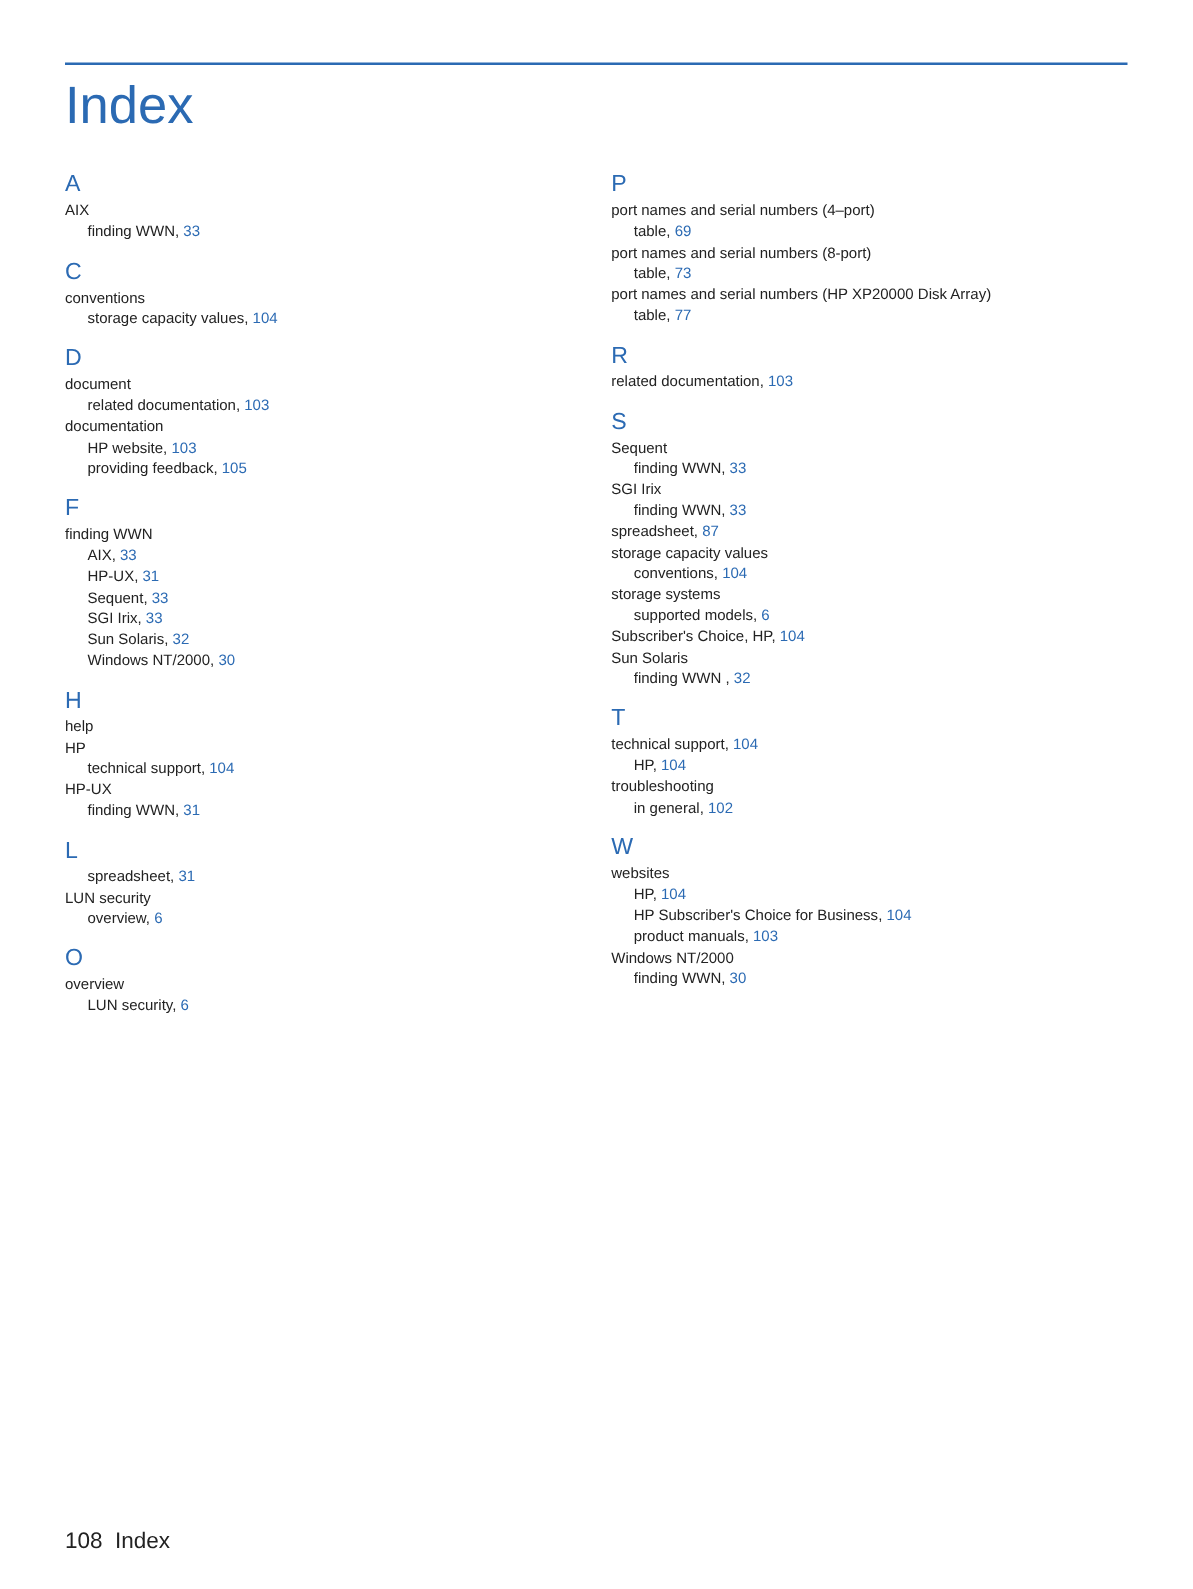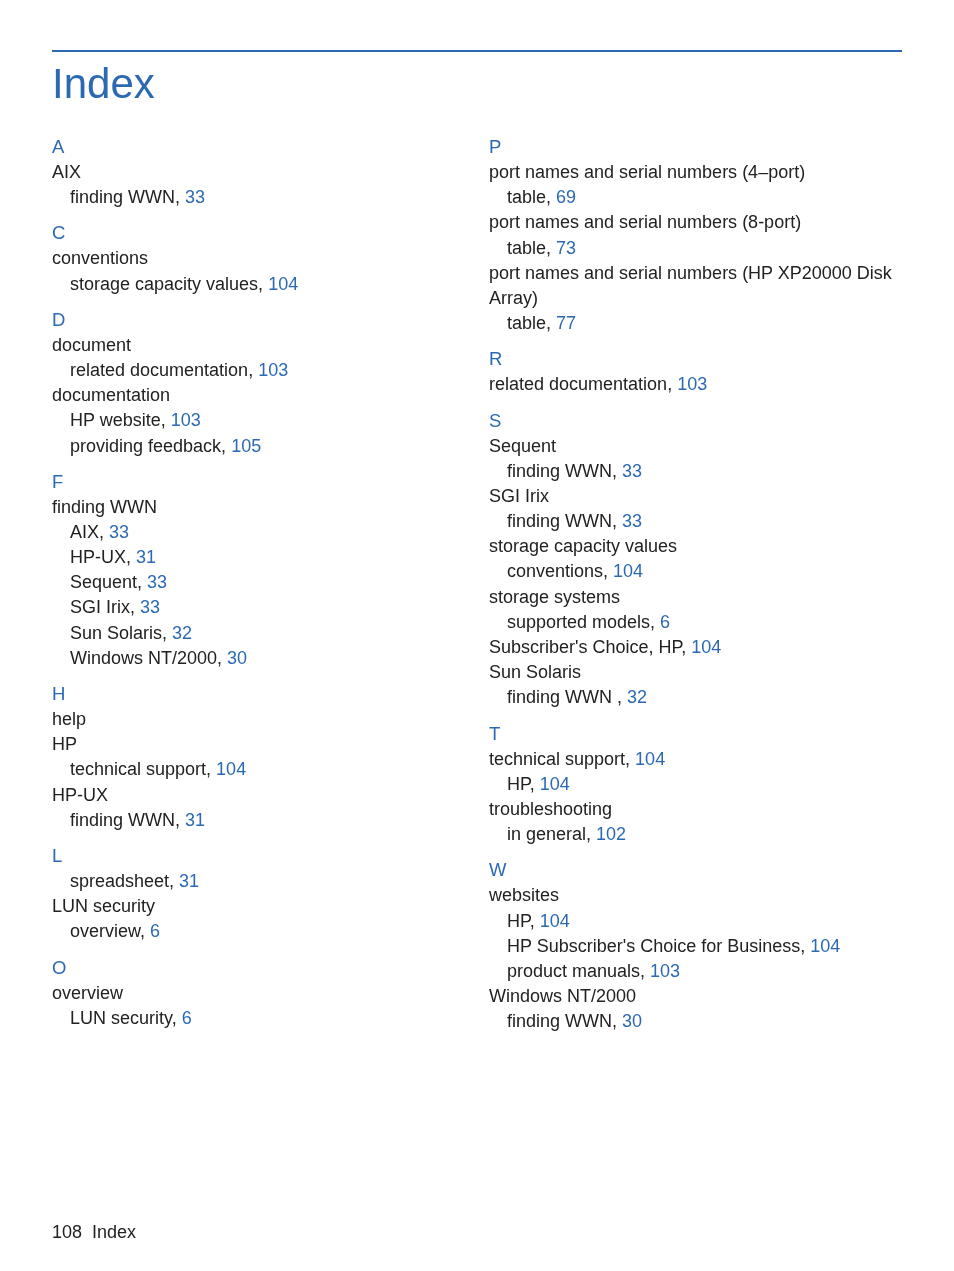--- a/index.html
+++ b/index.html
@@ -39,21 +39,21 @@
     color: #2b6ab3;
     font-size: 18.5px;
     font-weight: 400;
     margin-top: 12px;
     margin-bottom: 2px;
   }
   .section-letter.first {
     margin-top: 0;
   }
   .entry {
-    font-size: 18px;
+    font-size: 12px;
     line-height: 1.4;
     margin: 0;
     letter-spacing: 0;
   }
   .entry.level-0 { padding-left: 0; }
   .entry.level-1 { padding-left: 18px; }
   .page-link {
     color: #2b6ab3;
     cursor: pointer;
     text-align: right;
@@ -142,20 +142,21 @@
       <div class="break-avoid">
         <div class="section-letter">R</div>
         <div class="entry level-0"><span>related documentation</span><span class="preceding-comma">, </span><span class="page-link">103</span></div>
       </div>
       <div class="break-avoid">
         <div class="section-letter">S</div>
         <div class="entry level-0"><span>Sequent</span></div>
         <div class="entry level-1"><span>finding WWN</span><span class="preceding-comma">, </span><span class="page-link">33</span></div>
         <div class="entry level-0"><span>SGI Irix</span></div>
         <div class="entry level-1"><span>finding WWN</span><span class="preceding-comma">, </span><span class="page-link">33</span></div>
+        <div class="entry level-0"><span>spreadsheet</span><span class="preceding-comma">, </span><span class="page-link">87</span></div>
         <div class="entry level-0"><span>storage capacity values</span></div>
         <div class="entry level-1"><span>conventions</span><span class="preceding-comma">, </span><span class="page-link">104</span></div>
         <div class="entry level-0"><span>storage systems</span></div>
         <div class="entry level-1"><span>supported models</span><span class="preceding-comma">, </span><span class="page-link">6</span></div>
         <div class="entry level-0"><span>Subscriber's Choice, HP</span><span class="preceding-comma">, </span><span class="page-link">104</span></div>
         <div class="entry level-0"><span>Sun Solaris</span></div>
         <div class="entry level-1"><span>finding WWN </span><span class="preceding-comma">, </span><span class="page-link">32</span></div>
       </div>
       <div class="break-avoid">
         <div class="section-letter">T</div>

